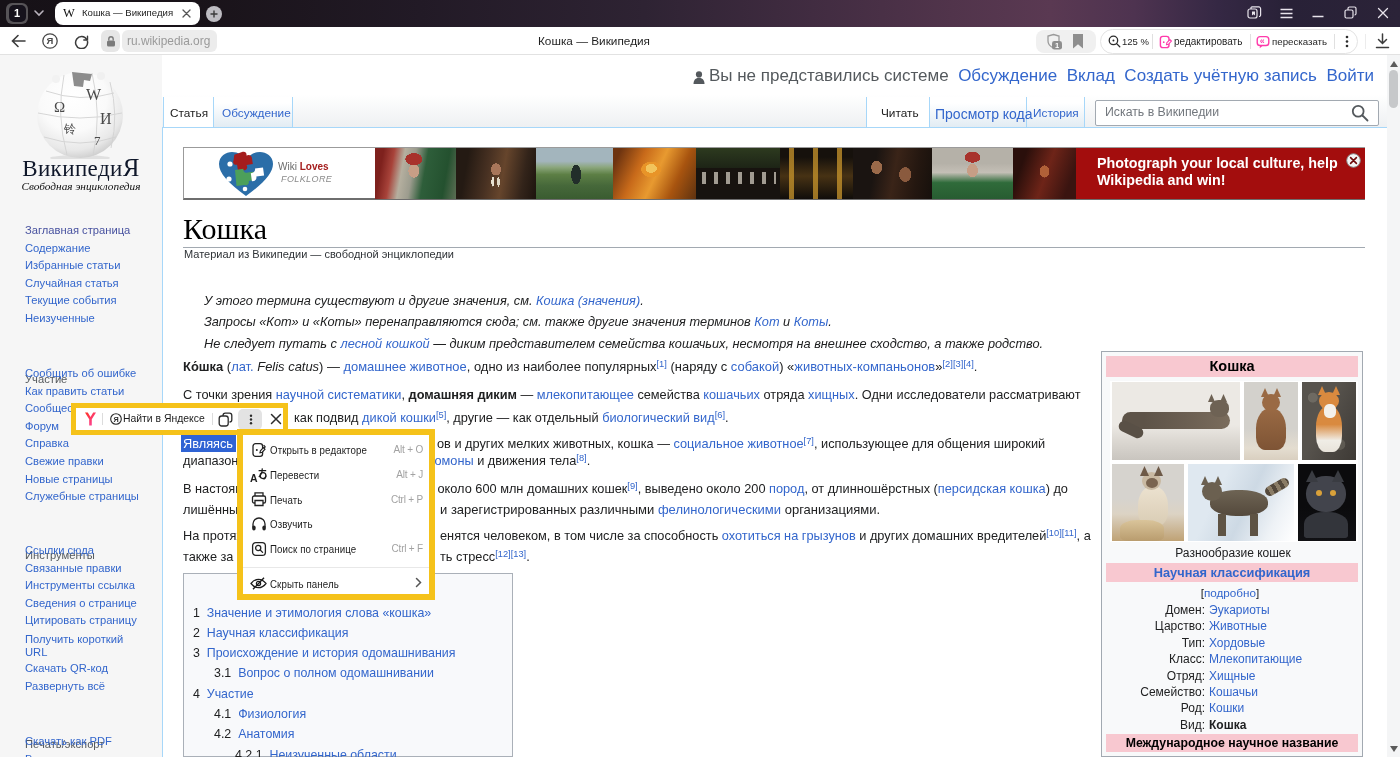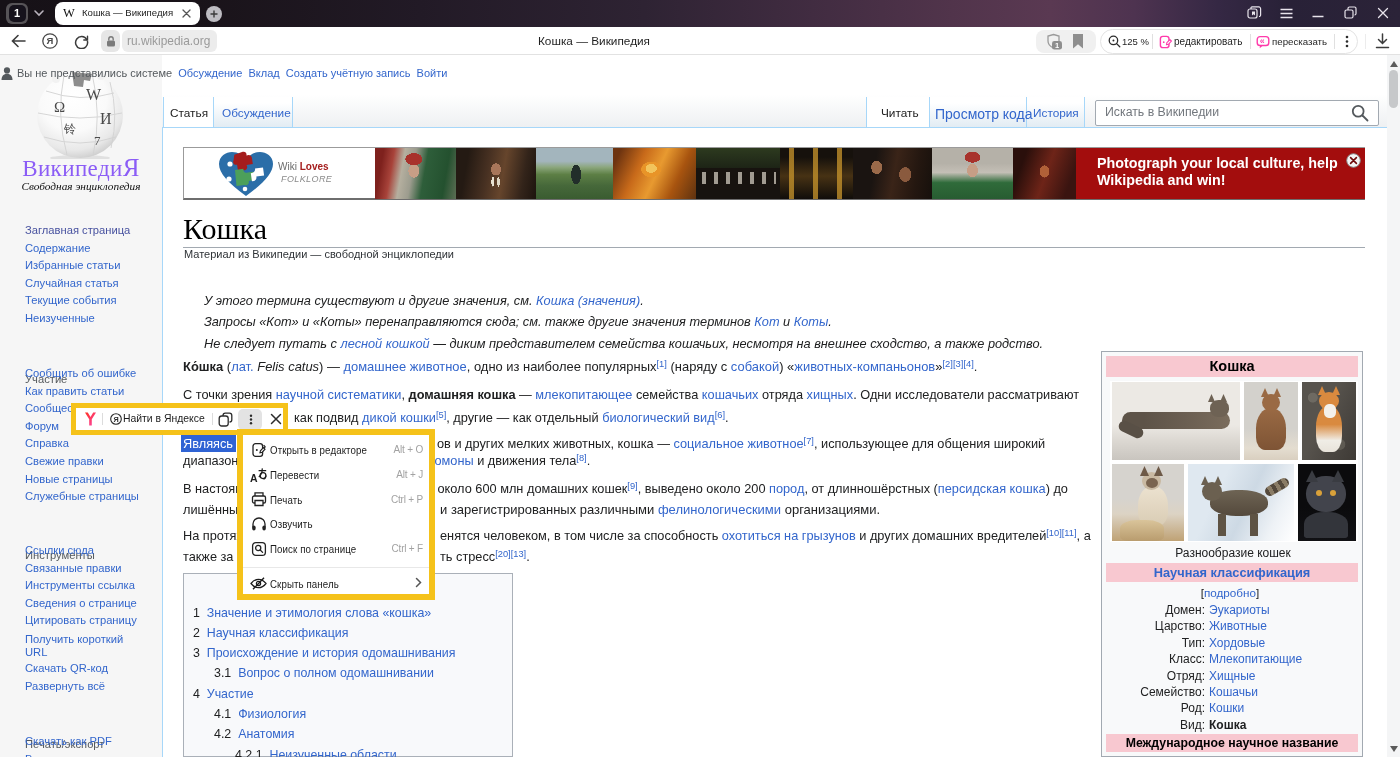--- a/index.html
+++ b/index.html
@@ -161,21 +161,21 @@
     </g>
     <path d="M38 5 L58 7 L56 14 L50 13 L49 20 L40 19 z" fill="#8d8d8d"></path>
     <g font-family="Liberation Serif,serif" fill="#4a4a4a">
       <text x="52" y="33" font-size="16">W</text>
       <text x="66" y="57" font-size="16">И</text>
       <text x="20" y="45" font-size="15">Ω</text>
       <text x="30" y="66" font-size="12">铃</text>
       <text x="60" y="78" font-size="13">7</text>
     </g>
   </svg>
-  <div class="abs" style="left:0;top:99px;width:162px;text-align:center;font-family:'Liberation Serif',serif;font-size:23px;color:#8b5cf6;letter-spacing:0.4px;">Википеди<span style="font-size:25px;">Я</span></div>
+  <div class="abs" style="left:0;top:99px;width:162px;text-align:center;font-family:'Liberation Serif',serif;font-size:23px;color:#0f172a;letter-spacing:0.4px;">Википеди<span style="font-size:25px;">Я</span></div>
   <div class="abs" style="left:0;top:125px;width:162px;text-align:center;font-family:'Liberation Serif',serif;font-style:italic;font-size:11.3px;color:#101010;">Свободная энциклопедия</div>
 
   <div class="abs sb" style="left:25px;top:167px;line-height:17.6px;">
     <a class="vis" href="#">Заглавная страница</a><br>
     <a class="bl" href="#">Содержание</a><br>
     <a class="bl" href="#">Избранные статьи</a><br>
     <a class="bl" href="#">Случайная статья</a><br>
     <a class="bl" href="#">Текущие события</a><br>
     <a class="bl" href="#">Неизученные</a>
   </div>
@@ -203,21 +203,21 @@
   </div>
   <div class="abs sbh" style="left:25px;top:656px;">Печать/экспорт</div>
   <div class="abs sb" style="left:25px;top:678px;line-height:17.6px;">
     <a class="bl" href="#">Скачать как PDF</a><br>
     <a class="bl" href="#">Версия для печати</a>
   </div>
 </div>
 
 <div class="abs" id="wikihead" style="left:0;top:55px;width:1400px;height:72px;">
 
-  <div class="abs" style="left:0;top:11px;width:1374px;font-size:11px;color:#474747;white-space:nowrap;">
+  <div class="abs" style="left:0;top:11px;width:1374px;text-align:right;font-size:17px;color:#474747;white-space:nowrap;">
     <svg style="vertical-align:-3px;margin-right:3px" width="14" height="14" viewBox="0 0 14 14">
         <circle cx="7" cy="4.4" r="3.1" fill="#54595d"></circle>
         <path d="M1.5 14 c0 -4 2.4 -6.2 5.5 -6.2 s5.5 2.2 5.5 6.2 z" fill="#54595d"></path>
       </svg><span style="color:#54595d">Вы не представились системе</span>&nbsp;&nbsp;<a class="bl" href="#">Обсуждение</a>&nbsp;&nbsp;<a class="bl" href="#">Вклад</a>&nbsp;&nbsp;<a class="bl" href="#">Создать учётную запись</a>&nbsp;&nbsp;<a class="bl" href="#">Войти</a>
   </div>
 
   <div class="abs" style="left:163px;top:42px;height:30px;">
     <div class="abs" style="left:0;top:0;width:50px;height:30px;background:#ffffff;border-left:1px solid #a7d7f9;"></div>
     <div class="abs" style="left:50px;top:0;width:80px;height:30px;background:linear-gradient(#ffffff 20%,#e2ecf3 100%);border-left:1px solid #a7d7f9;border-right:1px solid #a7d7f9;"></div>
     <div class="abs" style="left:7px;top:9px;font-size:11.8px;color:#222;white-space:nowrap;">Статья</div>
@@ -303,38 +303,38 @@
   <div class="abs" style="left:183px;top:212px;font-family:'Liberation Serif',serif;font-size:30px;color:#000;">Кошка</div>
   <div class="abs" style="left:183px;top:247px;width:1182px;height:1px;background:#a2a9b1;"></div>
   <div id="sitesub" class="abs" style="left:184px;top:248px;font-size:11px;color:#2f3337;">Материал из Википедии — свободной энциклопедии</div>
 
   <div id="hat1" class="abs txt" style="left:204px;top:289.5px;font-style:italic;">У этого термина существуют и другие значения, см. <a class="bl" href="#">Кошка (значения)</a>.</div>
   <div id="hat2" class="abs txt" style="left:204px;top:311px;font-style:italic;">Запросы «Кот» и «Коты» перенаправляются сюда; см. также другие значения терминов <a class="bl" href="#">Кот</a> и <a class="bl" href="#">Коты</a>.</div>
   <div id="hat3" class="abs txt" style="left:204px;top:332.5px;font-style:italic;">Не следует путать с <a class="bl" href="#">лесной кошкой</a> — диким представителем семейства кошачьих, несмотря на внешнее сходство, а также родство.</div>
 
   <div id="p1" class="abs txt" style="left:183px;top:356px;transform:scaleX(1.014);transform-origin:0 0;"><b>Ко́шка</b> (<a class="bl" href="#">лат.</a> <i>Felis catus</i>) — <a class="bl" href="#">домашнее животное</a>, одно из наиболее популярных<sup>[1]</sup> (наряду с <a class="bl" href="#">собакой</a>) «<a class="bl" href="#">животных-компаньонов</a>»<sup>[2][3][4]</sup>.</div>
 
-  <div id="p2l1" class="abs txt" style="left:183px;top:383.5px;">С точки зрения <a class="bl" href="#">научной систематики</a>, <b>домашняя кошка</b> — <a class="bl" href="#">млекопитающее</a> семейства <a class="bl" href="#">кошачьих</a> отряда <a class="bl" href="#">хищных</a>. Одни исследователи рассматривают</div>
+  <div id="p2l1" class="abs txt" style="left:183px;top:383.5px;">С точки зрения <a class="bl" href="#">научной систематики</a>, <b>домашняя диким</b> — <a class="bl" href="#">млекопитающее</a> семейства <a class="bl" href="#">кошачьих</a> отряда <a class="bl" href="#">хищных</a>. Одни исследователи рассматривают</div>
   <div class="abs txt" style="left:183px;top:407px;width:104px;overflow:hidden;">домашнюю кошку</div>
   <div id="p2l2" class="abs txt" style="left:294px;top:407px;">как подвид <a class="bl" href="#">дикой кошки</a><sup>[5]</sup>, другие — как отдельный <a class="bl" href="#">биологический вид</a><sup>[6]</sup>.</div>
 
   <div class="abs txt" style="left:183px;top:432.5px;"><span style="background:#2f63d4;color:#fff;padding:2px 3px 1px 2px;margin-left:-2px;">Являясь</span></div>
   <div id="p3l1" class="abs txt" style="left:437px;top:432.5px;">ов и других мелких животных, кошка — <a class="bl" href="#">социальное животное</a><sup>[7]</sup>, использующее для общения широкий</div>
   <div class="abs txt" style="left:183px;top:450px;">диапазон звуковых</div>
   <div id="p3l2" class="abs txt" style="left:434.5px;top:450px;"><a class="bl" href="#">омоны</a> и движения тела<sup>[8]</sup>.</div>
 
   <div class="abs txt" style="left:183px;top:478px;">В настоящее время</div>
   <div id="p4l1" class="abs txt" style="left:437.5px;top:478px;">около 600 млн домашних кошек<sup>[9]</sup>, выведено около 200 <a class="bl" href="#">пород</a>, от длинношёрстных (<a class="bl" href="#">персидская кошка</a>) до</div>
   <div class="abs txt" style="left:183px;top:499px;">лишённых шерсти,</div>
   <div id="p4l2" class="abs txt" style="left:439.5px;top:499px;transform:scaleX(1.02);transform-origin:0 0;">и зарегистрированных различными <a class="bl" href="#">фелинологическими</a> организациями.</div>
 
   <div class="abs txt" style="left:183px;top:525px;">На протяжении тыс</div>
   <div id="p5l1" class="abs txt" style="left:440px;top:525px;">енятся человеком, в том числе за способность <a class="bl" href="#">охотиться на грызунов</a> и других домашних вредителей<sup>[10][11]</sup>, а</div>
   <div class="abs txt" style="left:183px;top:546px;">также за умение раз</div>
-  <div id="p5l2" class="abs txt" style="left:440px;top:546px;">ть стресс<sup>[20][13]</sup>.</div>
+  <div id="p5l2" class="abs txt" style="left:440px;top:546px;">ть стресс<sup>[12][13]</sup>.</div>
 
   <div class="abs" style="left:183px;top:573px;width:330px;height:184px;background:#f8f9fb;border:1px solid #aab0b8;"></div>
   <div class="abs" style="left:183px;top:573px;width:330px;text-align:center;font-size:12.8px;"><span style="position:relative;top:8px;"><b>Содержание</b></span></div>
   <div class="abs" style="left:193px;top:602.5px;font-size:12.4px;color:#202122;line-height:20.3px;white-space:nowrap;">
     1&nbsp;&nbsp;<a class="bl" href="#">Значение и этимология слова «кошка»</a><br>
     2&nbsp;&nbsp;<a class="bl" href="#">Научная классификация</a><br>
     3&nbsp;&nbsp;<a class="bl" href="#">Происхождение и история одомашнивания</a><br>
     <span style="margin-left:21px">3.1&nbsp;&nbsp;<a class="bl" href="#">Вопрос о полном одомашнивании</a></span><br>
     4&nbsp;&nbsp;<a class="bl" href="#">Участие</a><br>
     <span style="margin-left:21px">4.1&nbsp;&nbsp;<a class="bl" href="#">Физиология</a></span><br>

